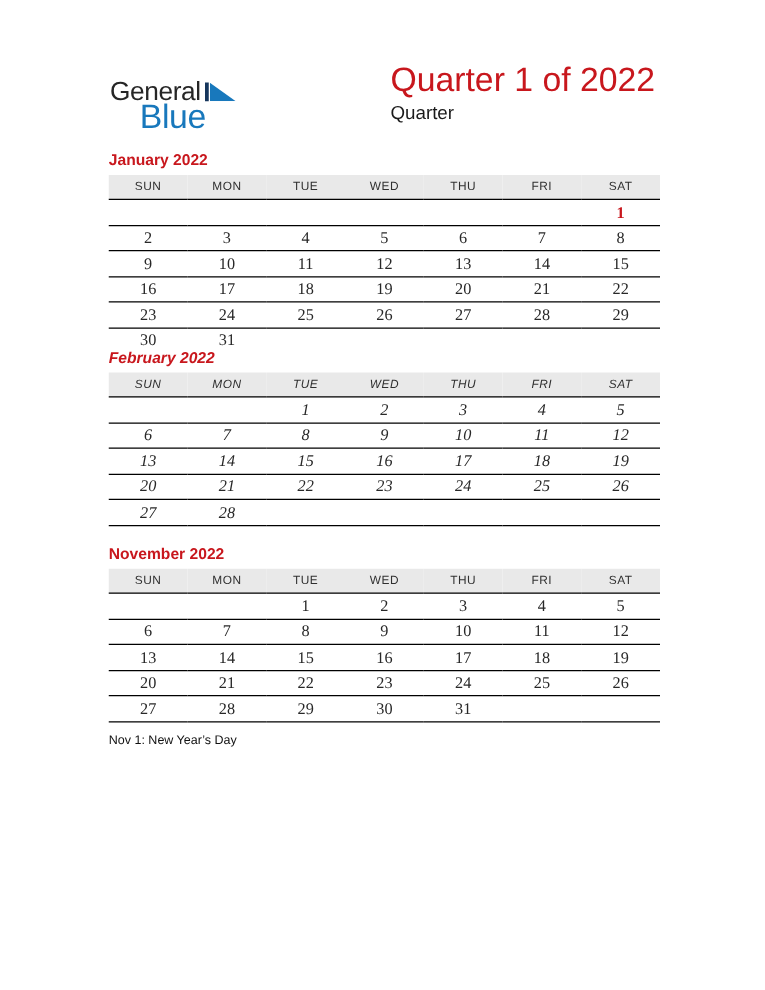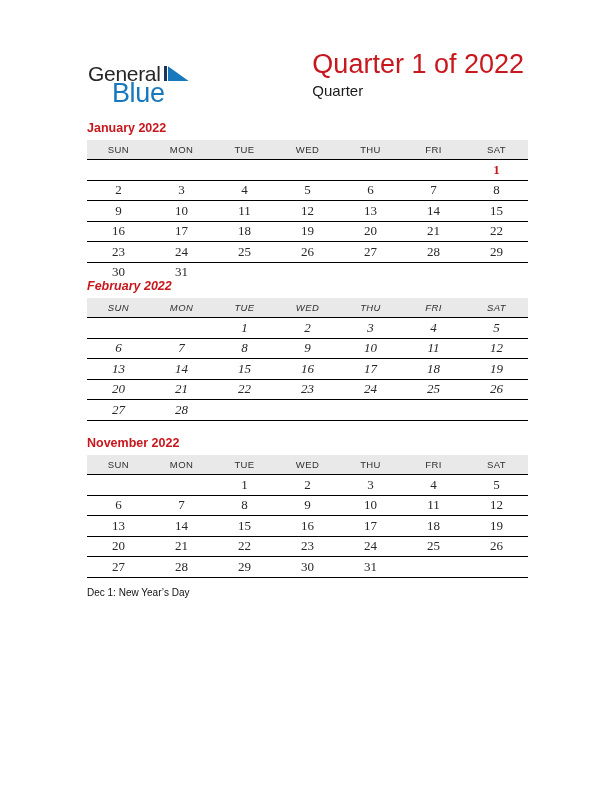--- a/index.html
+++ b/index.html
@@ -260,15 +260,15 @@
               <td>30</td>
               <td>31</td>
               <td></td>
               <td></td>
             </tr>
           </tbody>
         </table>
       </section>
     </div>
 
-  <div class="footnote">Dec 1: New Year’s Day</div>
+  <div class="footnote">Nov 1: New Year’s Day</div>
 
 </div>
 
 </body></html>

